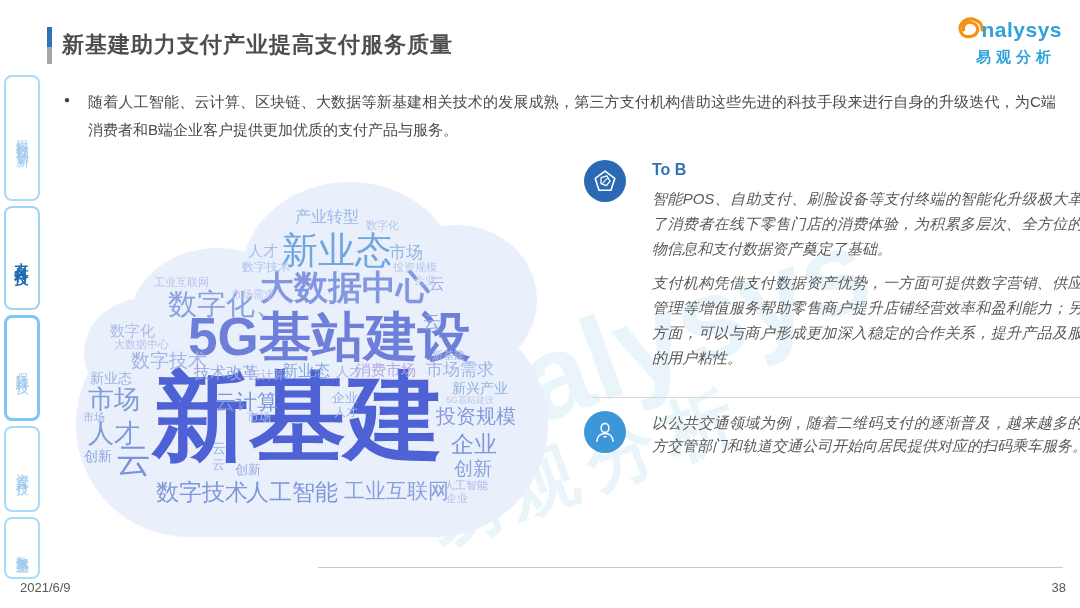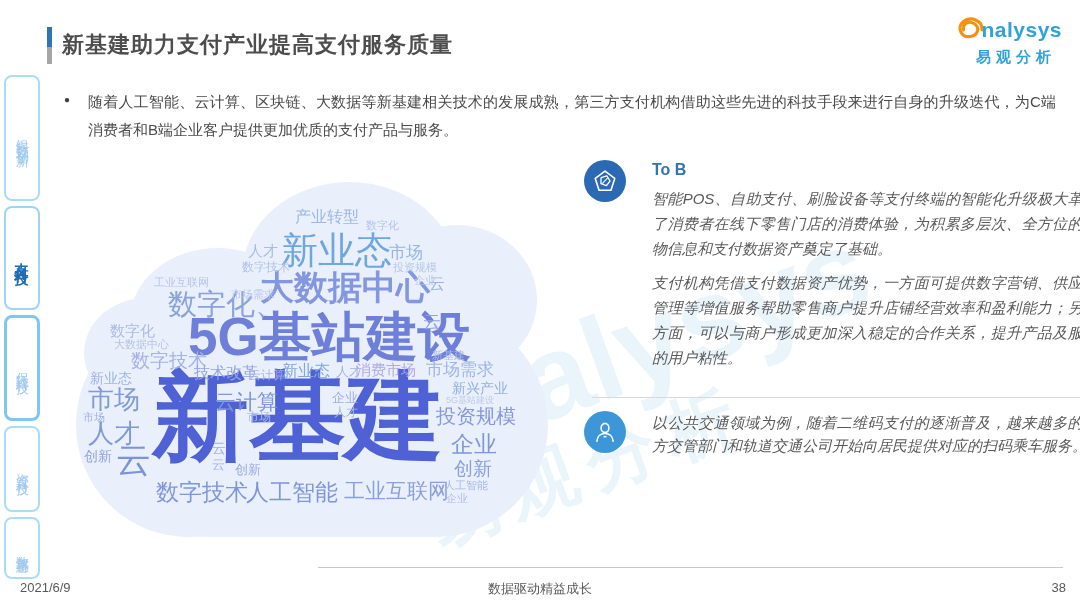--- a/index.html
+++ b/index.html
@@ -198,17 +198,16 @@
           <rect x="10.6" y="15.6" width="2.8" height="1.4" fill="#ffffff"></rect>
         </svg>
       </div>
       <div class="sec-text">
         <p>以公共交通领域为例，随着二维码支付的逐渐普及，越来越多的地方交管部门和轨道交通公司开始向居民提供对应的扫码乘车服务。</p>
       </div>
     </div>
   </div>
 
   <div class="bottom-line"></div>
-  <div class="footer-slogan">数据驱动精益成长</div>
   <div class="footer-date">2021/6/9</div>
   <div class="footer-page">38</div>
 
 </div>
 
 </body></html>

